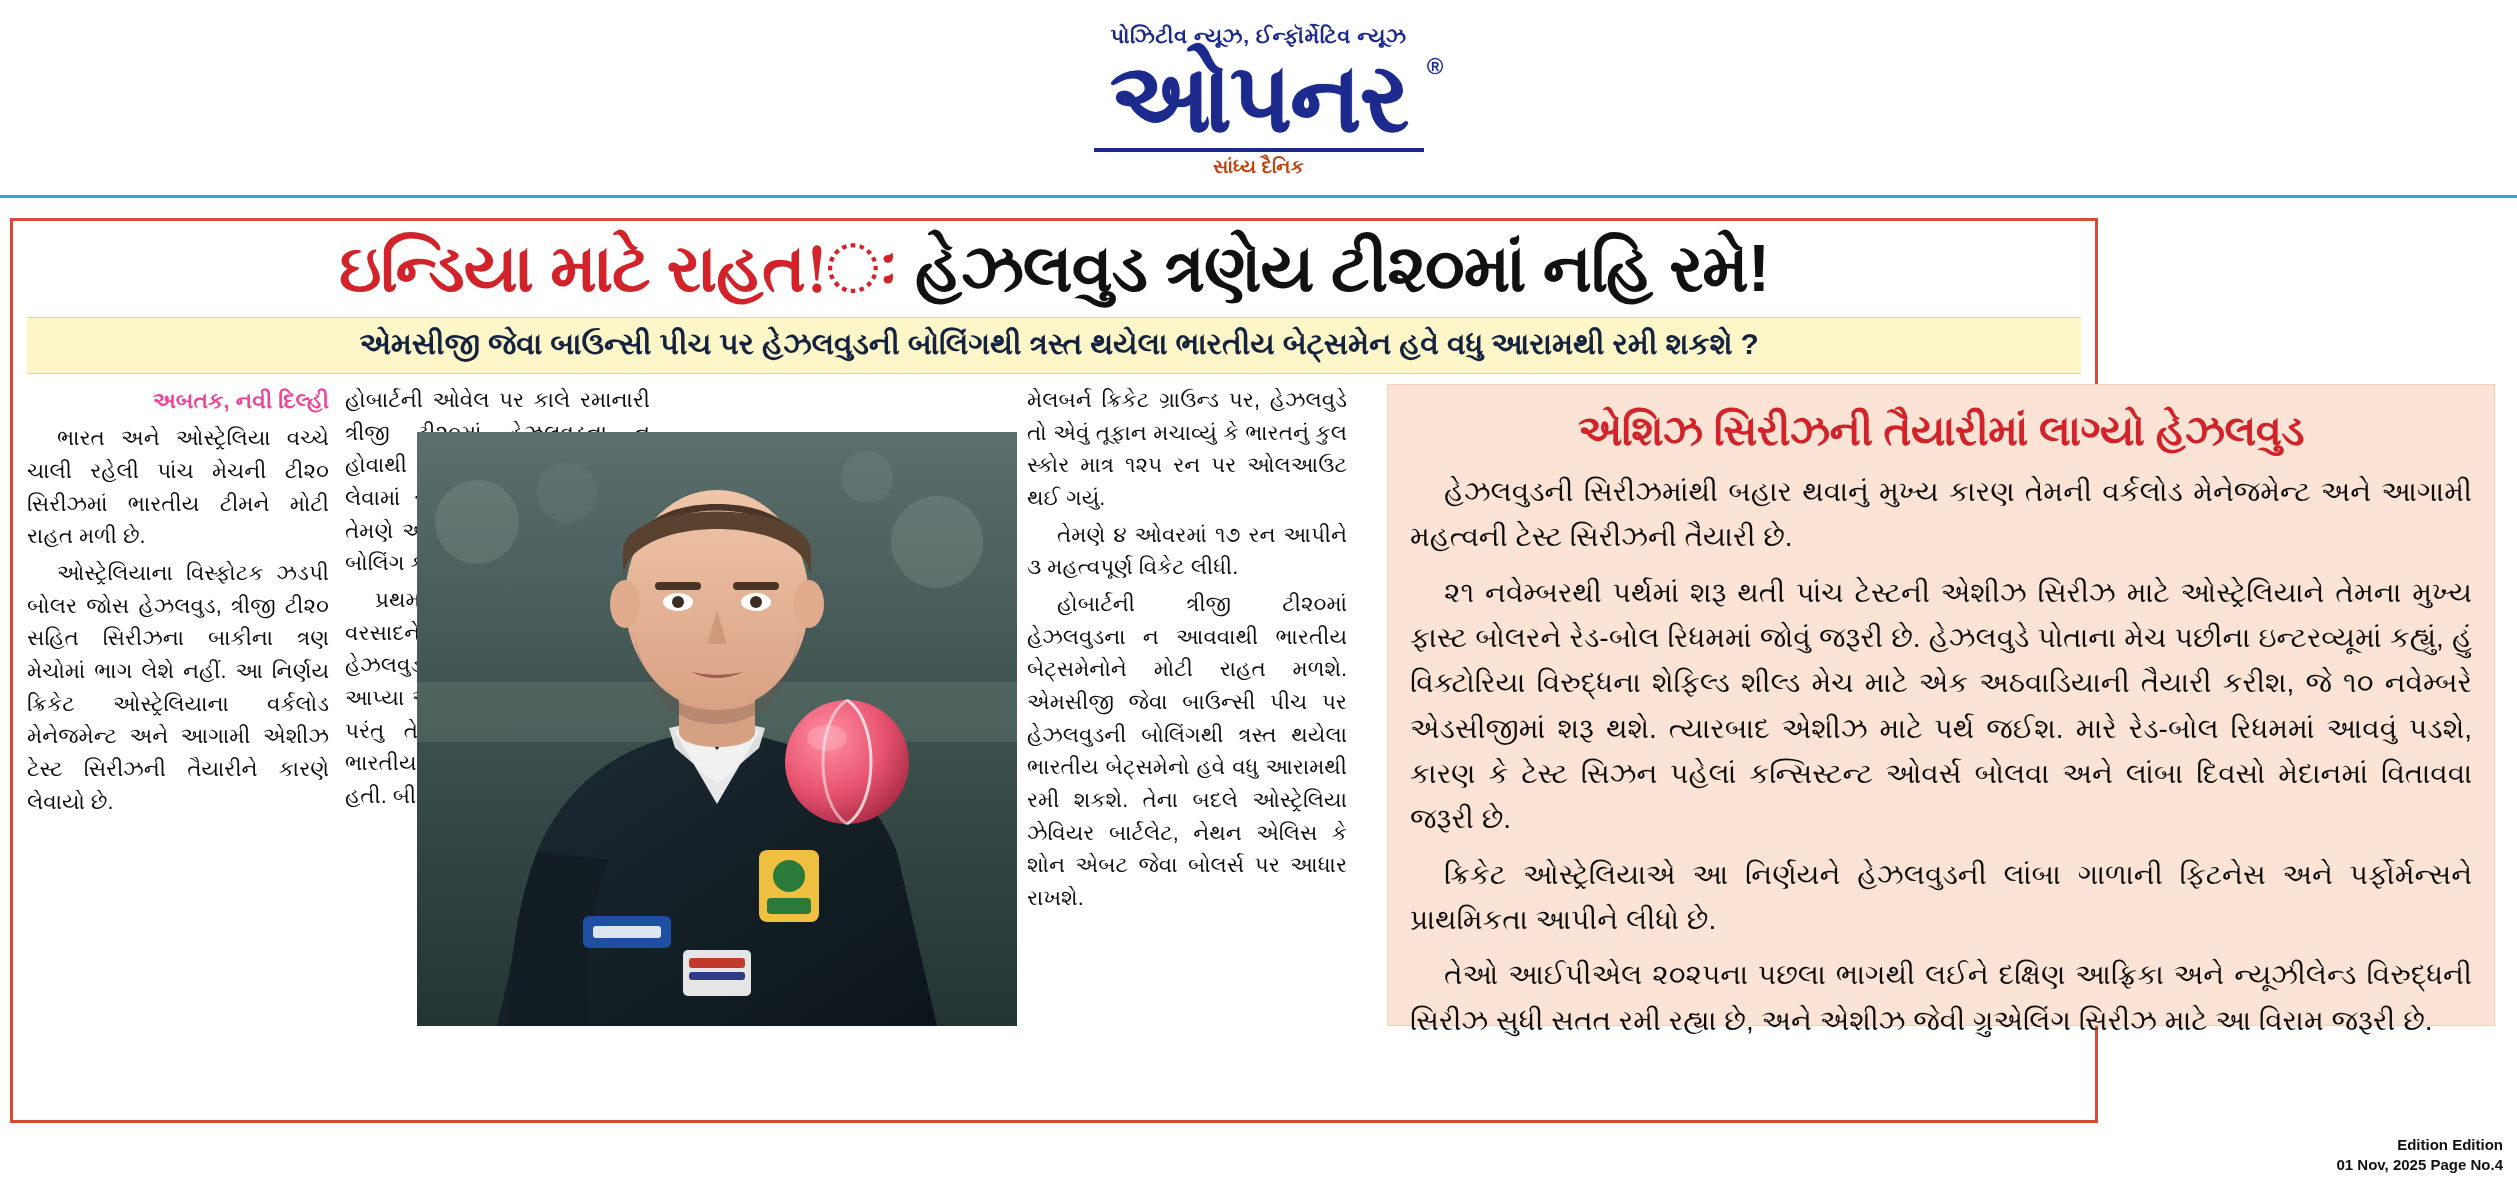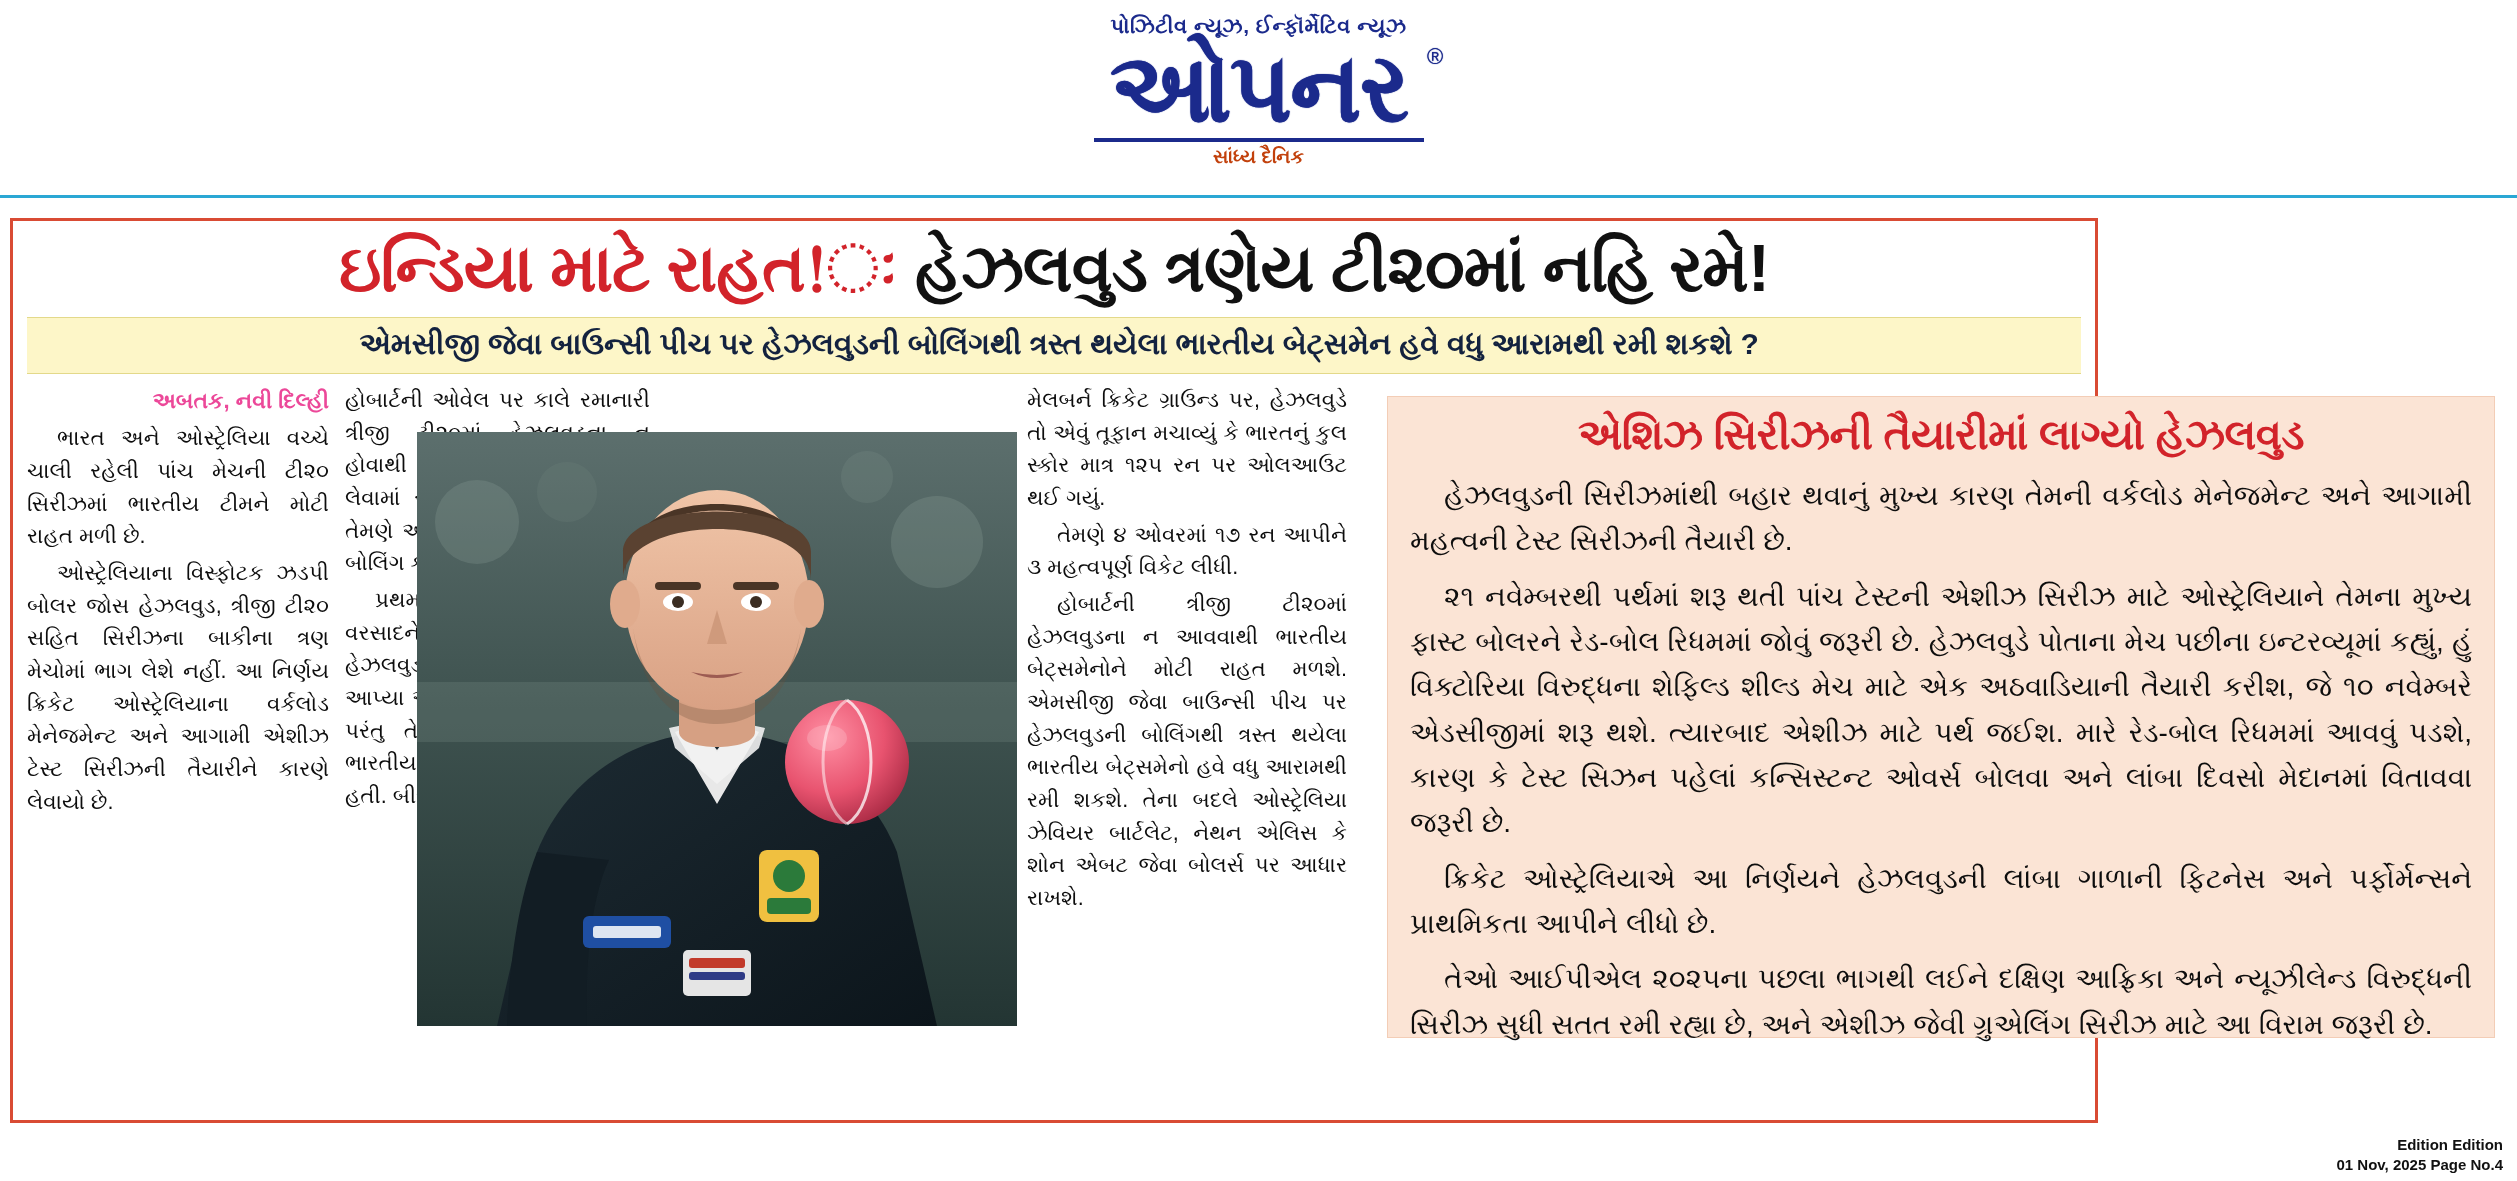--- a/index.html
+++ b/index.html
@@ -15,21 +15,21 @@
     position: relative;
     background: #ffffff;
     overflow: hidden;
   }
 
   
   .masthead {
     position: relative;
     height: 198px;
     text-align: center;
-    padding-top: 14px;
+    padding-top: 24px;
   }
   .masthead-tagline-top {
     font-size: 21px;
     font-weight: bold;
     color: #1b2a8c;
     letter-spacing: 0.5px;
   }
   .masthead-logo {
     font-size: 96px;
     font-weight: bold;
@@ -153,26 +153,26 @@
     height: 594px;
     overflow: hidden;
     background: #2c3e46;
   }
   .photo svg { display: block; width: 100%; height: 100%; }
 
   
   .sidebox {
     position: absolute;
     left: 1360px;
-    top: 12px;
+    top: 0;
     width: 1108px;
     height: 642px;
     background: #fbe4d5;
     border: 1px solid #f3cdb6;
-    padding: 8px 22px 10px 22px;
+    padding: 16px 22px 10px 22px;
   }
   .sidebox-title {
     color: #d2232a;
     font-size: 42px;
     font-weight: bold;
     text-align: center;
     margin: 6px 0 14px 0;
     letter-spacing: -0.5px;
   }
   .sidebox p {

